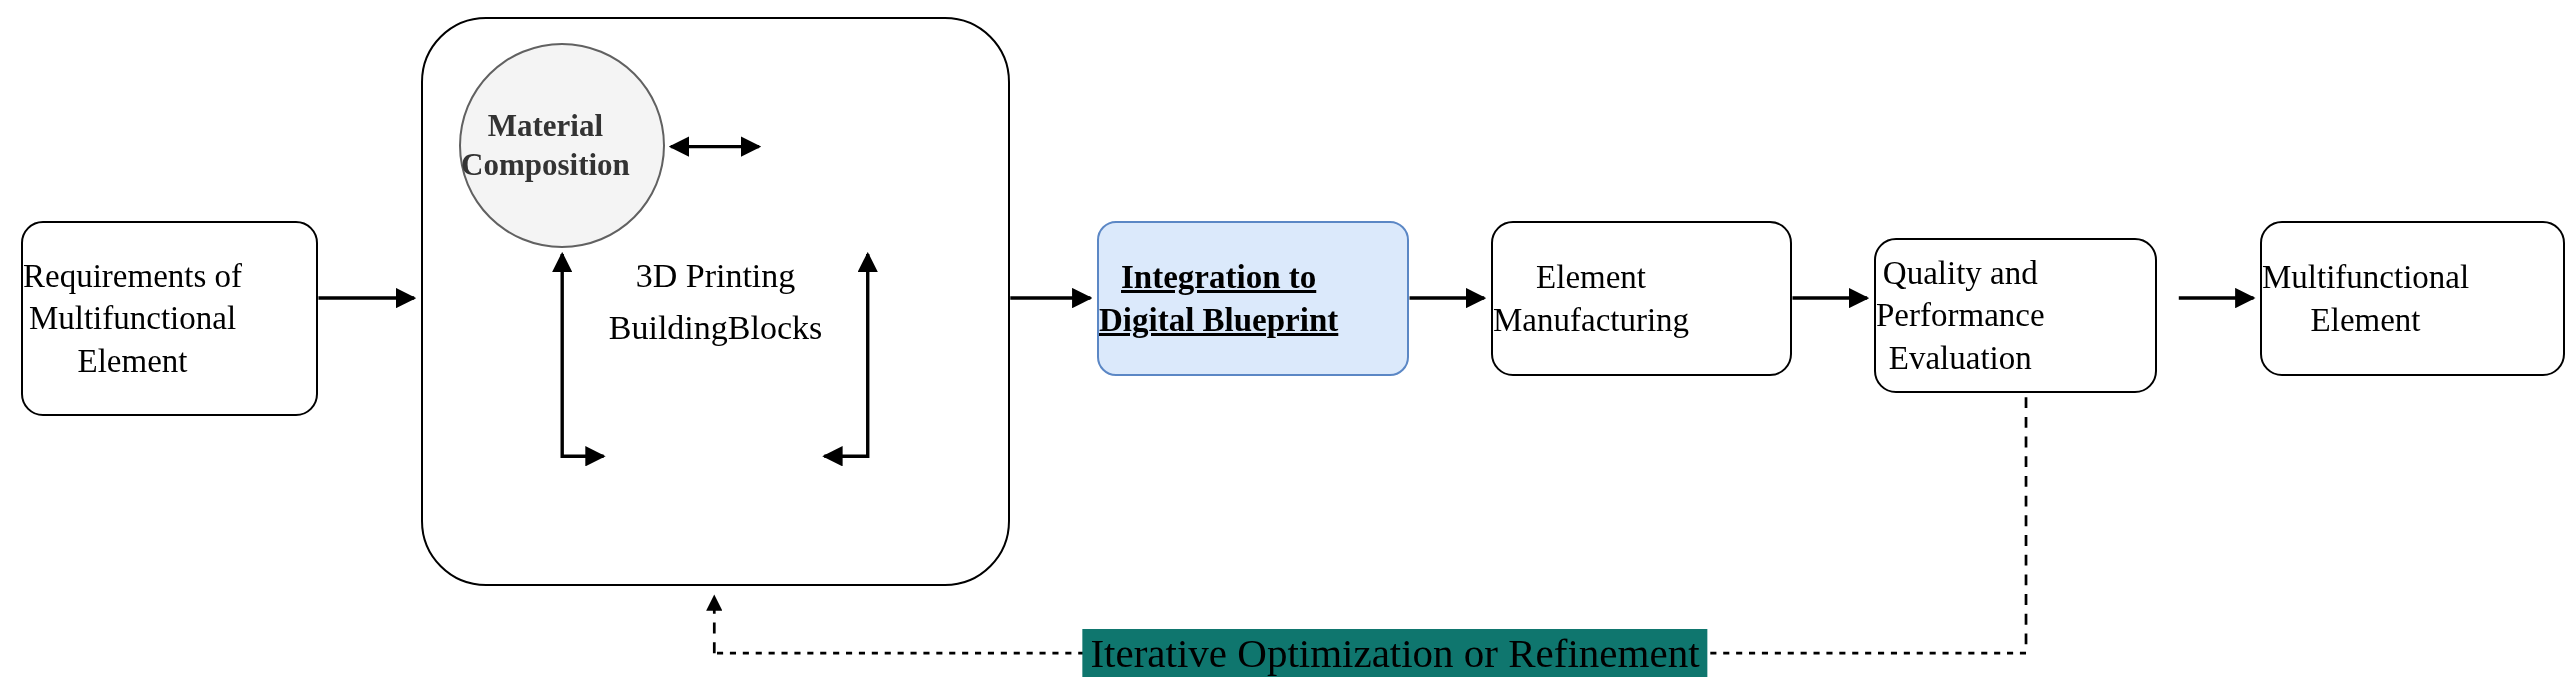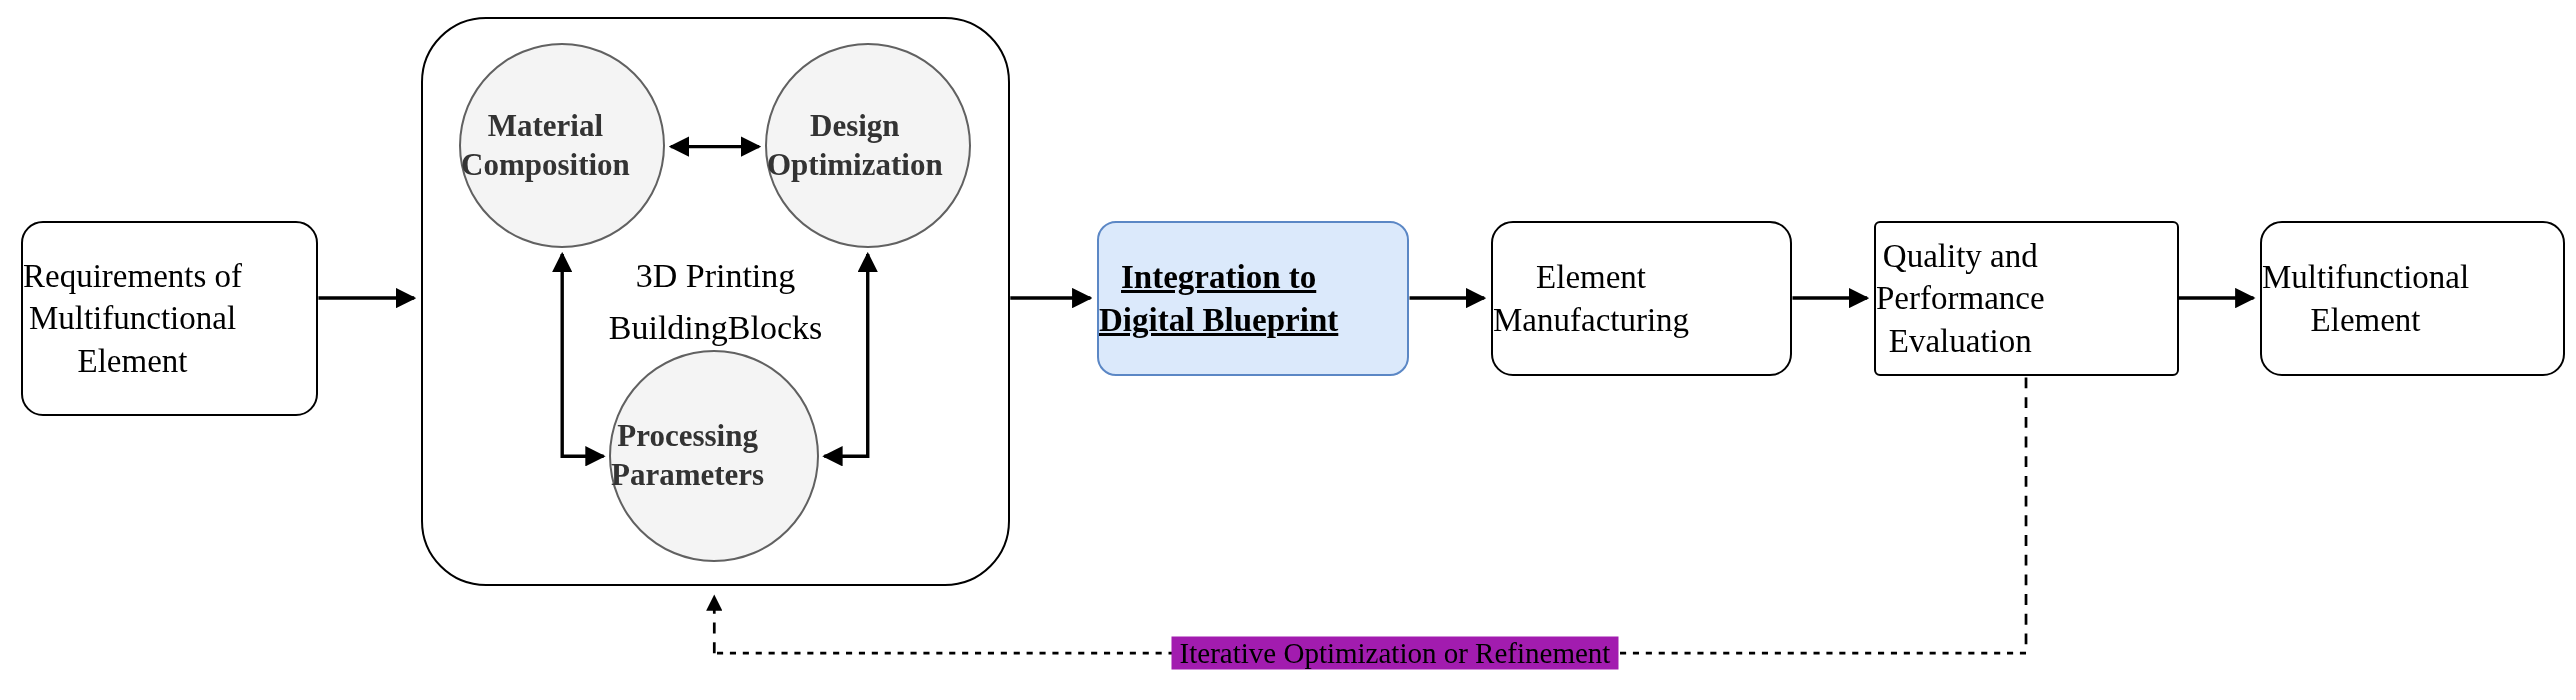--- a/index.html
+++ b/index.html
@@ -71,22 +71,22 @@
     position: absolute;
     text-align: center;
     white-space: pre-line;
     z-index: 2;
   }
   .bb-caption {
     font-size: 34px;
     line-height: 52px;
   }
   .feedback-label {
-    font-size: 29px;
-    background: #a21caf;
+    font-size: 41px;
+    background: #0f766e;
     padding: 0 8.1px;
     transform: translate(-50%, -50%);
     white-space: nowrap;
     z-index: 3;
   }
 </style>
 </head>
 <body>
 
 <div class="canvas">
@@ -121,44 +121,36 @@
 Element</span>
   </div>
 
   <div class="group-container" style="left:421px; top:17px; width:589px; height:569px;"></div>
 
   <div class="node ellipse-node" style="left:459px; top:43px; width:206px; height:205px;">
     <span>Material
 Composition</span>
   </div>
 
-  <div class="node ellipse-node" style="left:765px; top:43px; width:206px; height:205px;">
-    <span>Design
-Optimization</span>
-  </div>
 
   <div class="free-label bb-caption" style="left:546px; top:250px; width:339px;">3D Printing
 BuildingBlocks</div>
 
-  <div class="node ellipse-node" style="left:609px; top:350px; width:210px; height:212px;">
-    <span>Processing
-Parameters</span>
-  </div>
 
   <div class="node highlight-node" style="left:1097px; top:221px; width:312px; height:155px;">
     <span>Integration to
 Digital Blueprint</span>
   </div>
 
   <div class="node rect-node" style="left:1491px; top:221px; width:301px; height:155px;">
     <span>Element
 Manufacturing</span>
   </div>
 
-  <div class="node rect-node" style="left:1874px; top:221px; width:305px; height:155px;border-radius:6px;">
+  <div class="node rect-node" style="left:1874px; top:238px; width:283px; height:155px;">
     <span>Quality and
 Performance
 Evaluation</span>
   </div>
 
   <div class="node rect-node" style="left:2260px; top:221px; width:305px; height:155px;">
     <span>Multifunctional
 Element</span>
   </div>
 

